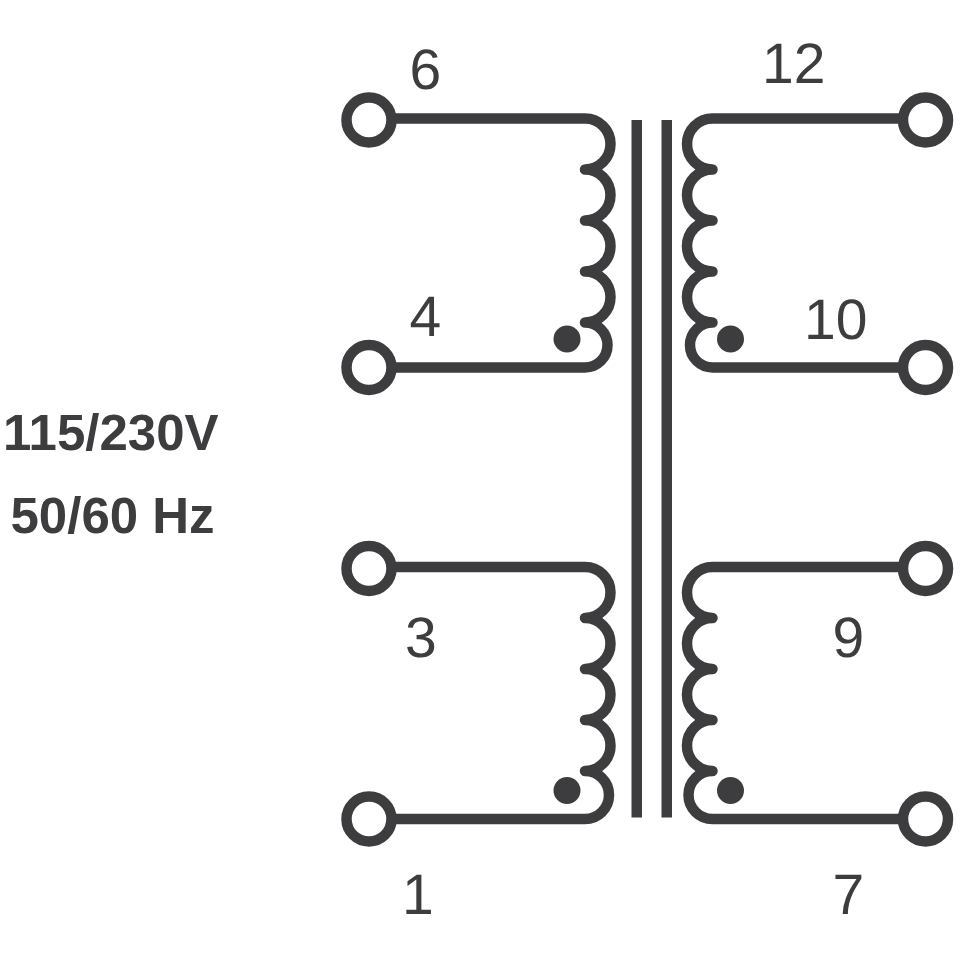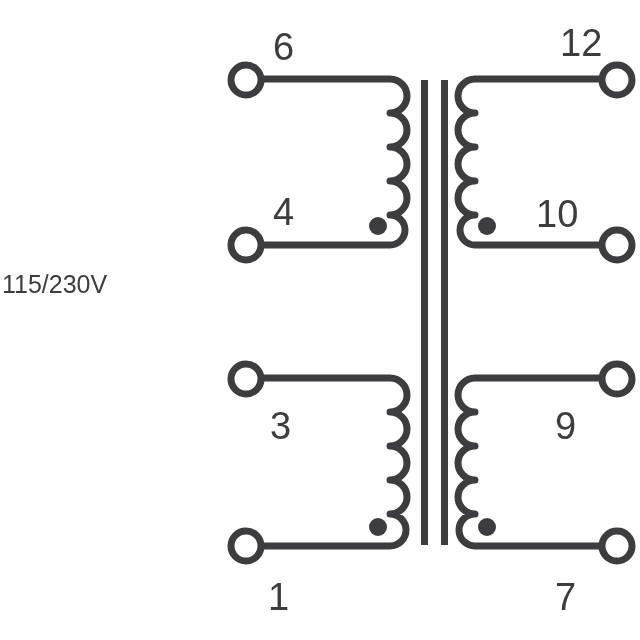--- a/index.html
+++ b/index.html
@@ -6,21 +6,21 @@
     .canvas { position: relative; width: 640px; height: 640px; overflow: hidden; background: #ffffff; }
     svg { position: absolute; left: 0; top: 0; }
     .lbl {
       position: absolute;
       font-family: "Liberation Sans", sans-serif;
       color: #3d3d3f;
       line-height: 1;
       white-space: nowrap;
     }
     .pin { font-size: 38px; }
-    .rating { font-size: 25px; }
+    .rating { font-size: 34px; font-weight: bold; }
   </style>
 </head>
 <body>
 
 <div class="canvas">
 
   <svg width="640" height="640" viewBox="0 0 640 640">
     <g fill="none" stroke="#3d3d3f" stroke-width="7" stroke-linecap="butt" stroke-linejoin="round">
 
       <line x1="424.5" y1="80" x2="424.5" y2="545"></line>
@@ -80,20 +80,21 @@
       <circle cx="378" cy="527" r="9"></circle>
       <circle cx="487" cy="226" r="9"></circle>
       <circle cx="487" cy="527" r="9"></circle>
     </g>
   </svg>
 
   <div class="lbl pin" style="left:273px; top:28px;">6</div>
   <div class="lbl pin" style="left:273px; top:193px;">4</div>
   <div class="lbl pin" style="left:270px; top:407px;">3</div>
   <div class="lbl pin" style="left:268px; top:578px;">1</div>
-  <div class="lbl pin" style="left:560px; top:24px;">12</div>
+  <div class="lbl pin" style="left:508px; top:24px;">12</div>
   <div class="lbl pin" style="left:536px; top:195px;text-align:center;">10</div>
   <div class="lbl pin" style="left:555px; top:407px;">9</div>
   <div class="lbl pin" style="left:555px; top:578px;">7</div>
 
   <div class="lbl rating" style="left:2px; top:272px;">115/230V</div>
+  <div class="lbl rating" style="left:7px; top:327px;">50/60 Hz</div>
 
 </div>
 
 </body></html>

